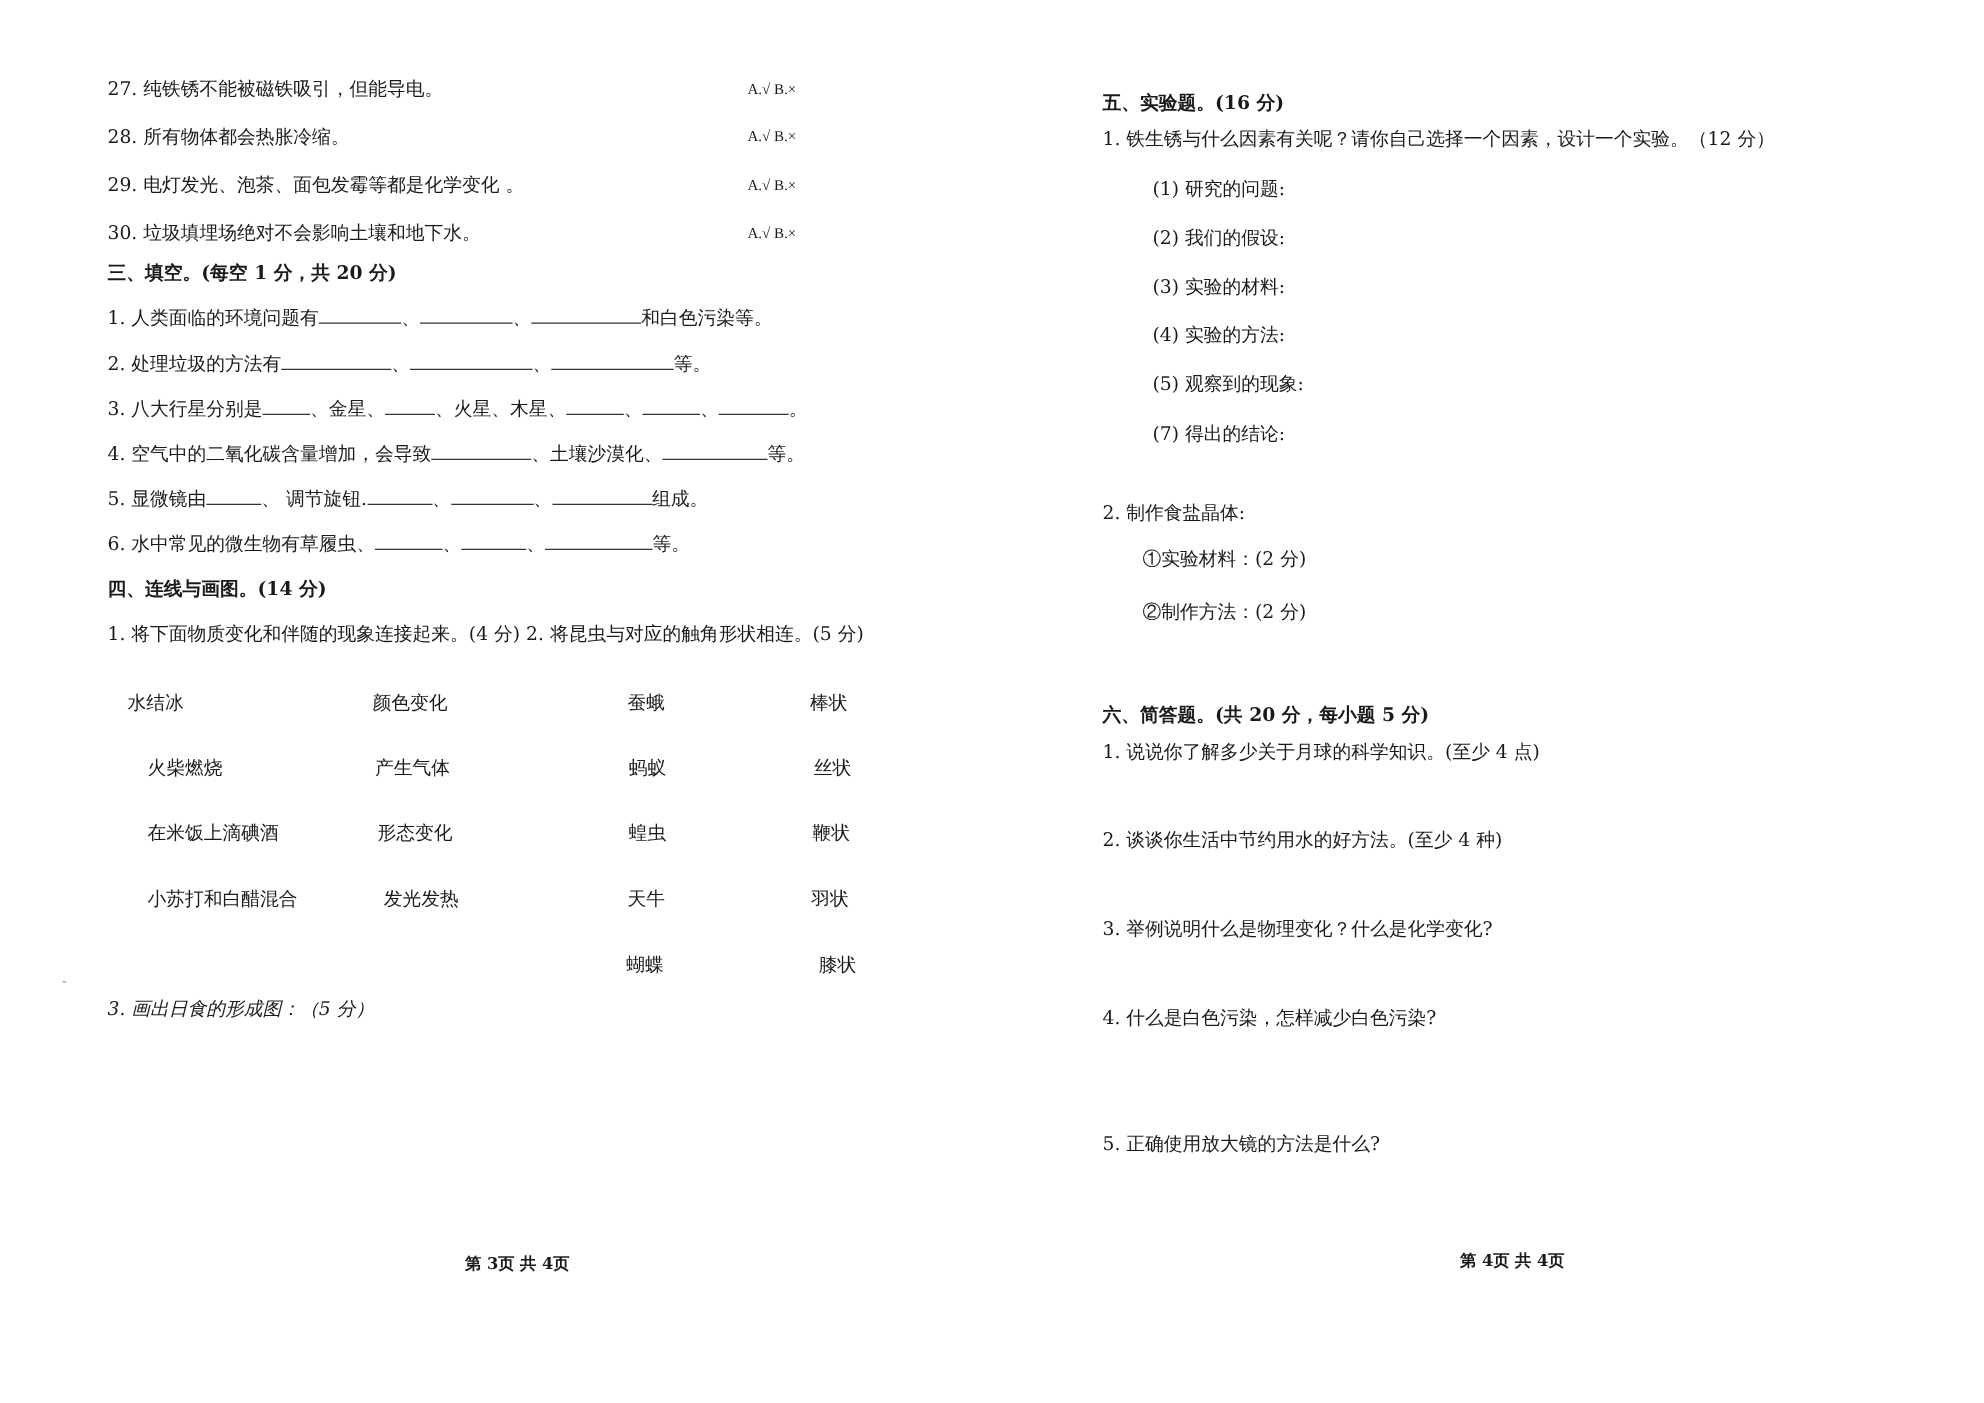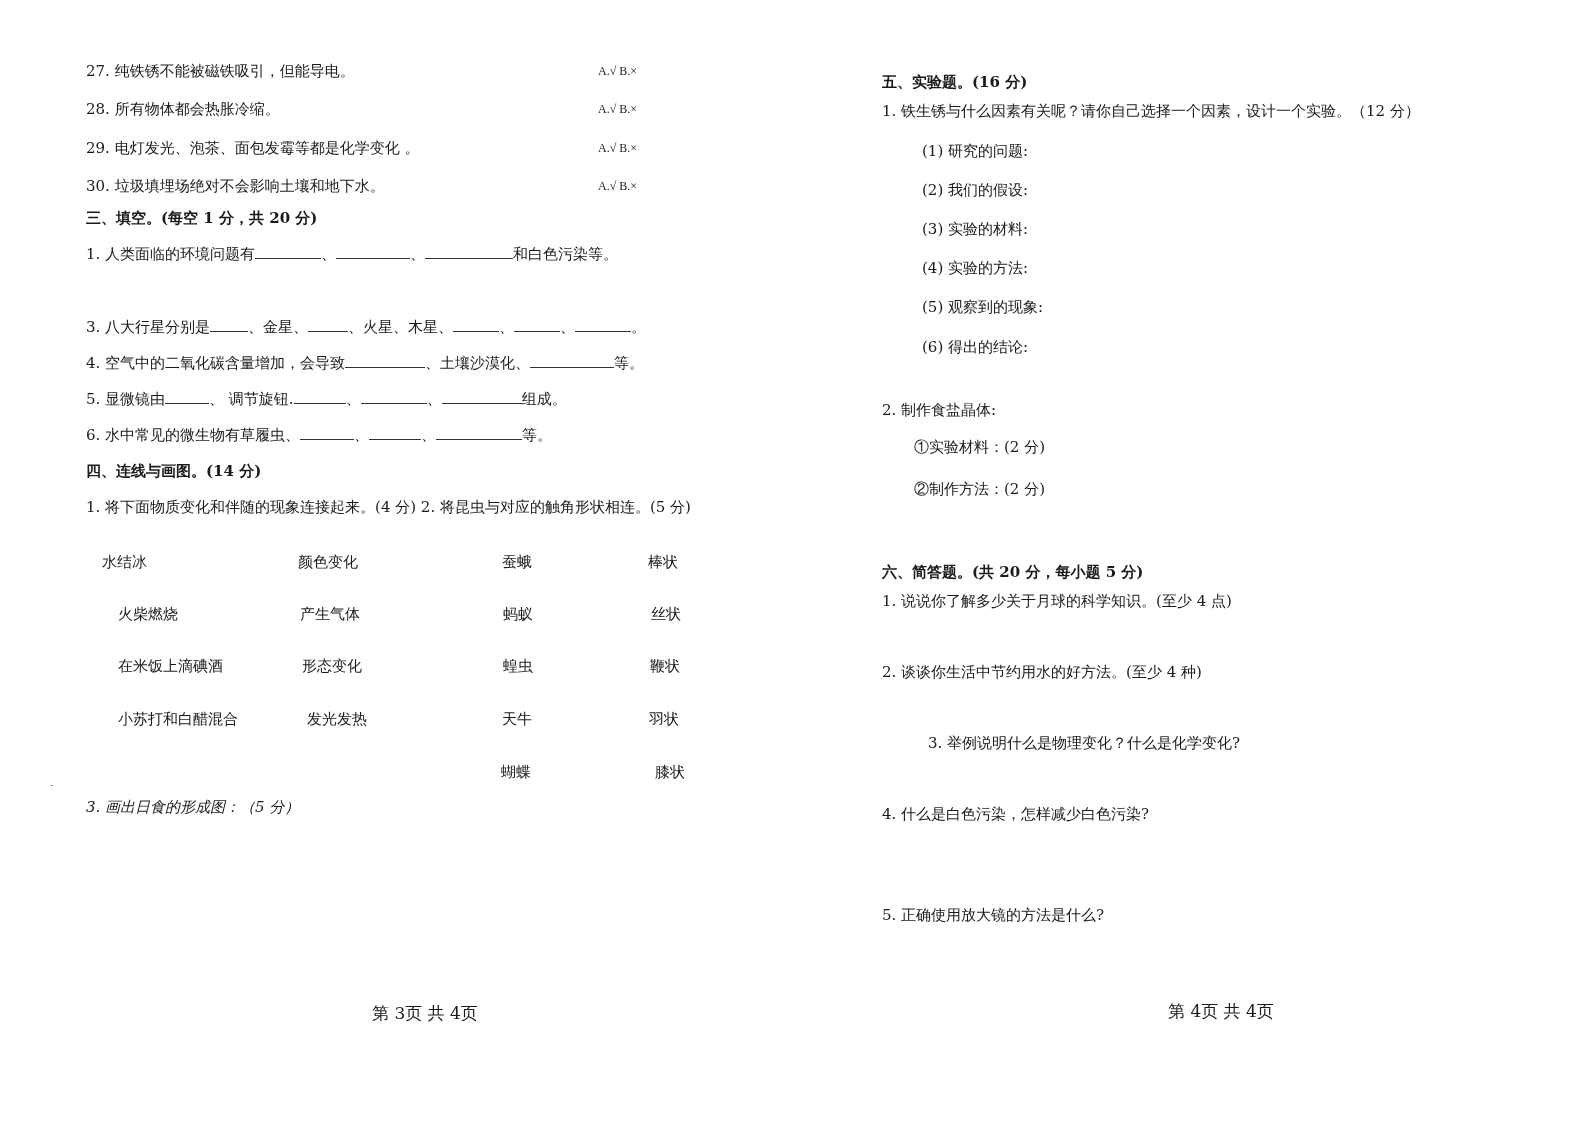--- a/index.html
+++ b/index.html
@@ -8,21 +8,21 @@
     font-family:"DejaVu Serif","Liberation Serif",serif; color:#1a1a1a;
   }
   .page { position:absolute; top:0; height:1122px; }
   .page-left { left:0; width:790px; }
   .page-right { left:790px; width:797px; }
   .line { position:absolute; font-size:15px; line-height:20px; white-space:nowrap; }
   .bold { font-weight:bold; }
   .opts { position:absolute; font-size:12px; line-height:20px; white-space:nowrap; font-family:"Liberation Serif",serif; }
   .blank { display:inline-block; border-bottom:1px solid #333; height:14px; vertical-align:baseline; }
   .cell { position:absolute; font-size:15px; line-height:20px; white-space:nowrap; }
-  .footer { position:absolute; font-size:17px; font-weight:normal; white-space:nowrap; }
+  .footer { position:absolute; font-size:13px; font-weight:bold; white-space:nowrap; }
   .speck { position:absolute; width:3px; height:1px; background:#999; }
 </style>
 </head>
 <body>
 
 <div class="page page-left">
 
   <div class="line" style="left:86px;top:61px;">
     <span>27.</span>
     <span>纯铁锈不能被磁铁吸引，但能导电。</span>
@@ -46,20 +46,23 @@
     <span>垃圾填埋场绝对不会影响土壤和地下水。</span>
   </div>
   <div class="opts" style="left:598px;top:176px;">A.√ B.×</div>
 
   <div class="line bold" style="left:86px;top:208px;">三、填空。(每空 1 分，共 20 分)</div>
 
   <div class="line" style="left:86px;top:244px;">
     <span>1. 人类面临的环境问题有</span><span class="blank" style="width:66px"></span><span>、</span><span class="blank" style="width:74px"></span><span>、</span><span class="blank" style="width:88px"></span><span>和白色污染等。</span>
   </div>
 
+  <div class="line" style="left:86px;top:281px;">
+    <span>2. 处理垃圾的方法有</span><span class="blank" style="width:88px"></span><span>、</span><span class="blank" style="width:98px"></span><span>、</span><span class="blank" style="width:98px"></span><span>等。</span>
+  </div>
 
   <div class="line" style="left:86px;top:317px;">
     <span>3. 八大行星分别是</span><span class="blank" style="width:38px"></span><span>、金星、</span><span class="blank" style="width:40px"></span><span>、火星、木星、</span><span class="blank" style="width:46px"></span><span>、</span><span class="blank" style="width:46px"></span><span>、</span><span class="blank" style="width:56px"></span><span>。</span>
   </div>
 
   <div class="line" style="left:86px;top:353px;">
     <span>4. 空气中的二氧化碳含量增加，会导致</span><span class="blank" style="width:80px"></span><span>、土壤沙漠化、</span><span class="blank" style="width:84px"></span><span>等。</span>
   </div>
 
   <div class="line" style="left:86px;top:389px;">
@@ -105,27 +108,27 @@
 <div class="page page-right">
 
   <div class="line bold" style="left:92px;top:72px;">五、实验题。(16 分)</div>
   <div class="line" style="left:92px;top:101px;">1. 铁生锈与什么因素有关呢？请你自己选择一个因素，设计一个实验。（12 分）</div>
 
   <div class="line" style="left:132px;top:141px;">(1) 研究的问题:</div>
   <div class="line" style="left:132px;top:180px;">(2) 我们的假设:</div>
   <div class="line" style="left:132px;top:219px;">(3) 实验的材料:</div>
   <div class="line" style="left:132px;top:258px;">(4) 实验的方法:</div>
   <div class="line" style="left:132px;top:297px;">(5) 观察到的现象:</div>
-  <div class="line" style="left:132px;top:337px;">(6) 得出的结论:</div>
+  <div class="line" style="left:132px;top:337px;">(7) 得出的结论:</div>
 
   <div class="line" style="left:92px;top:400px;">2. 制作食盐晶体:</div>
   <div class="line" style="left:124px;top:437px;">①实验材料：(2 分)</div>
   <div class="line" style="left:124px;top:479px;">②制作方法：(2 分)</div>
 
   <div class="line bold" style="left:92px;top:562px;">六、简答题。(共 20 分，每小题 5 分)</div>
   <div class="line" style="left:92px;top:591px;">1. 说说你了解多少关于月球的科学知识。(至少 4 点)</div>
   <div class="line" style="left:92px;top:662px;">2. 谈谈你生活中节约用水的好方法。(至少 4 种)</div>
-  <div class="line" style="left:92px;top:733px;margin-left:46px;">3. 举例说明什么是物理变化？什么是化学变化?</div>
+  <div class="line" style="left:92px;top:733px;">3. 举例说明什么是物理变化？什么是化学变化?</div>
   <div class="line" style="left:92px;top:804px;">4. 什么是白色污染，怎样减少白色污染?</div>
   <div class="line" style="left:92px;top:905px;">5. 正确使用放大镜的方法是什么?</div>
 
   <div class="footer" style="left:378px;top:1000px;">第 4页  共 4页</div>
 </div>
 
 </body></html>

